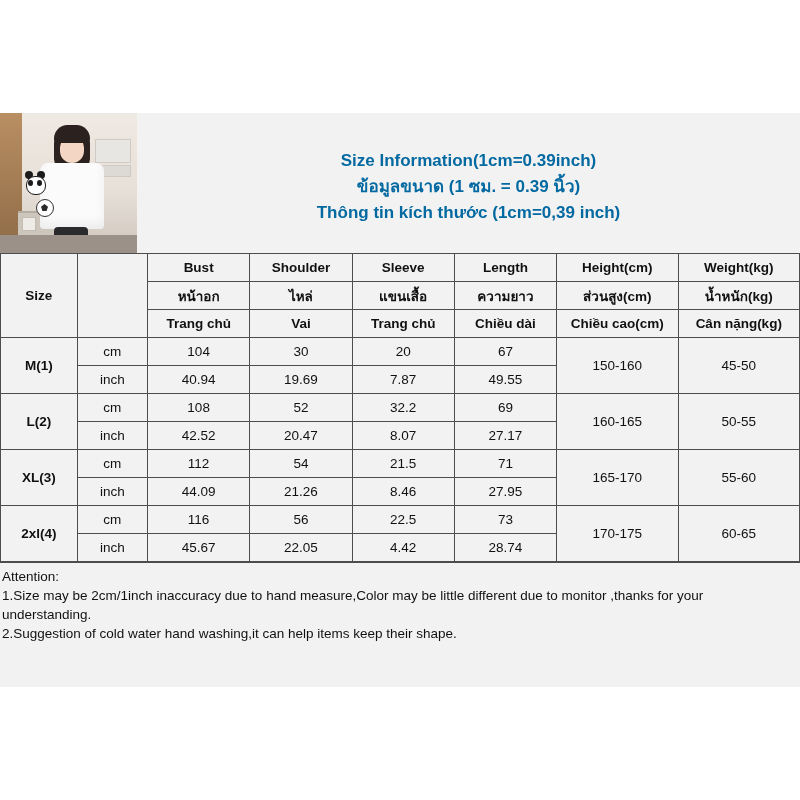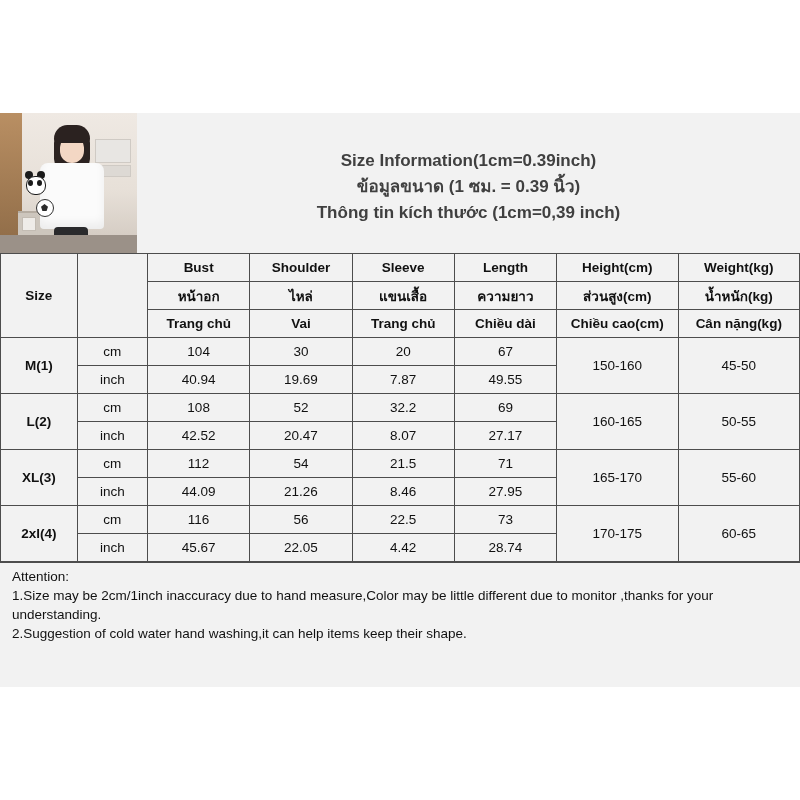--- a/index.html
+++ b/index.html
@@ -123,21 +123,21 @@
     display: flex;
     flex-direction: column;
     align-items: center;
     justify-content: center;
     padding-top: 8px;
   }
   .title-block div {
     font-weight: bold;
     font-size: 17px;
     line-height: 26px;
-    color: #404040;
+    color: #0369a1;
     text-align: center;
   }
 
   
   table.size-table {
     border-collapse: collapse;
     width: 800px;
     table-layout: fixed;
     background: #f2f2f2;
   }
@@ -165,21 +165,21 @@
   .size-word {
     font-weight: bold;
     font-size: 22px;
   }
   .hdr-row td, .hdr-row th { height: 26px; }
 
   
   .attention {
     background: #f2f2f2;
     border-top: 1px solid #4d4d4d;
-    padding: 4px 6px 8px 12px;
+    padding: 4px 6px 8px 2px;
     font-size: 13.5px;
     line-height: 19px;
     color: #111;
   }
   .attention p { margin: 0; }
 </style>
 </head>
 <body>
 
 <div id="sheet">

